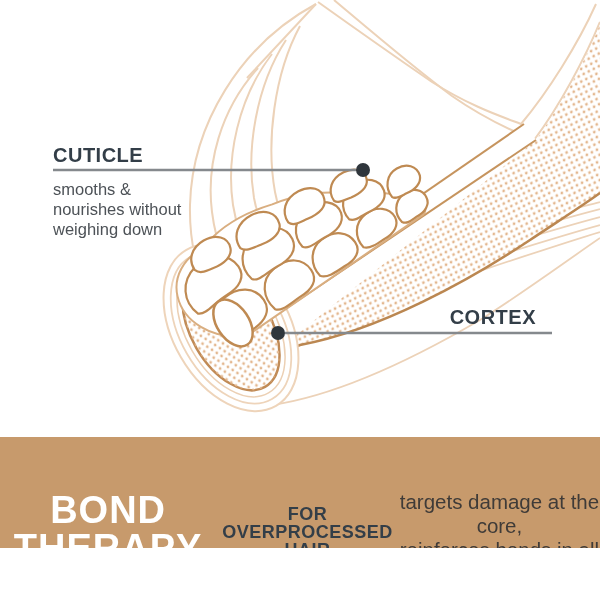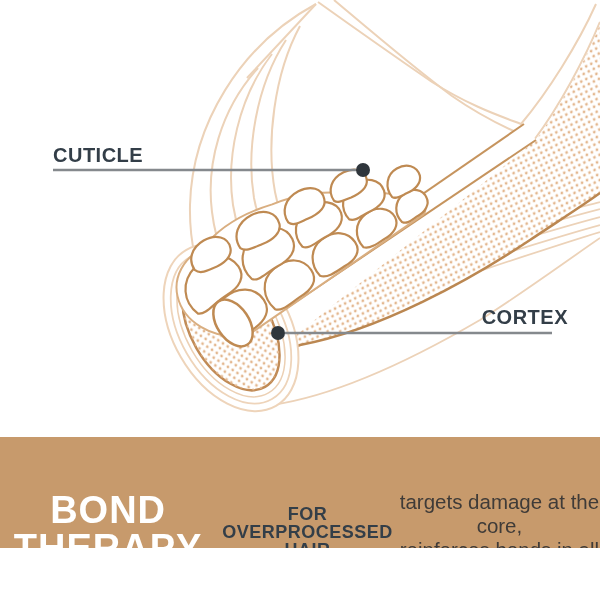--- a/index.html
+++ b/index.html
@@ -10,21 +10,21 @@
   .illustration{position:absolute;left:0;top:0;width:600px;height:437px;}
   .callout{position:absolute;}
   .callout-title{
     font-size:20px;font-weight:700;color:#333e48;letter-spacing:.5px;line-height:1;
   }
   .callout-desc{
     font-size:16.5px;color:#4d5257;line-height:1.22;white-space:pre-line;margin-top:4px;
   }
   .cuticle-callout{left:53px;top:145px;text-align:left;width:190px;}
   .cuticle-callout .callout-desc{margin-top:14px;}
-  .cortex-callout{right:32px;top:307px;text-align:right;width:220px;}
+  .cortex-callout{right:64px;top:307px;text-align:right;width:220px;}
   .cortex-callout .callout-desc{margin-top:13px;}
   .banner{
     position:absolute;left:0;top:437px;width:600px;height:163px;background:#c79a6c;
     display:flex;flex-direction:row;align-items:center;justify-content:flex-start;
     padding-top:20px;box-sizing:border-box;text-align:center;
   }
   .banner-title{
     font-size:38px;font-weight:700;color:#ffffff;letter-spacing:1px;line-height:1;
   }
   .banner-subtitle{
@@ -118,20 +118,23 @@
       <circle cx="363" cy="170" r="7" fill="#2f363c"></circle>
     </g>
     <g>
       <line x1="285" y1="333" x2="552" y2="333" stroke="#85898d" stroke-width="2.5"></line>
       <circle cx="278" cy="333" r="7" fill="#2f363c"></circle>
     </g>
   </svg>
 
   <div class="callout cuticle-callout">
     <div class="callout-title">CUTICLE</div>
+    <div class="callout-desc">smooths &amp;
+nourishes without
+weighing down</div>
   </div>
 
   <div class="callout cortex-callout">
     <div class="callout-title">CORTEX</div>
   </div>
 
   <div class="banner">
     <div class="banner-title">BOND THERAPY</div>
     <div class="banner-subtitle">FOR OVERPROCESSED HAIR</div>
     <div class="banner-tagline">targets damage at the core,

